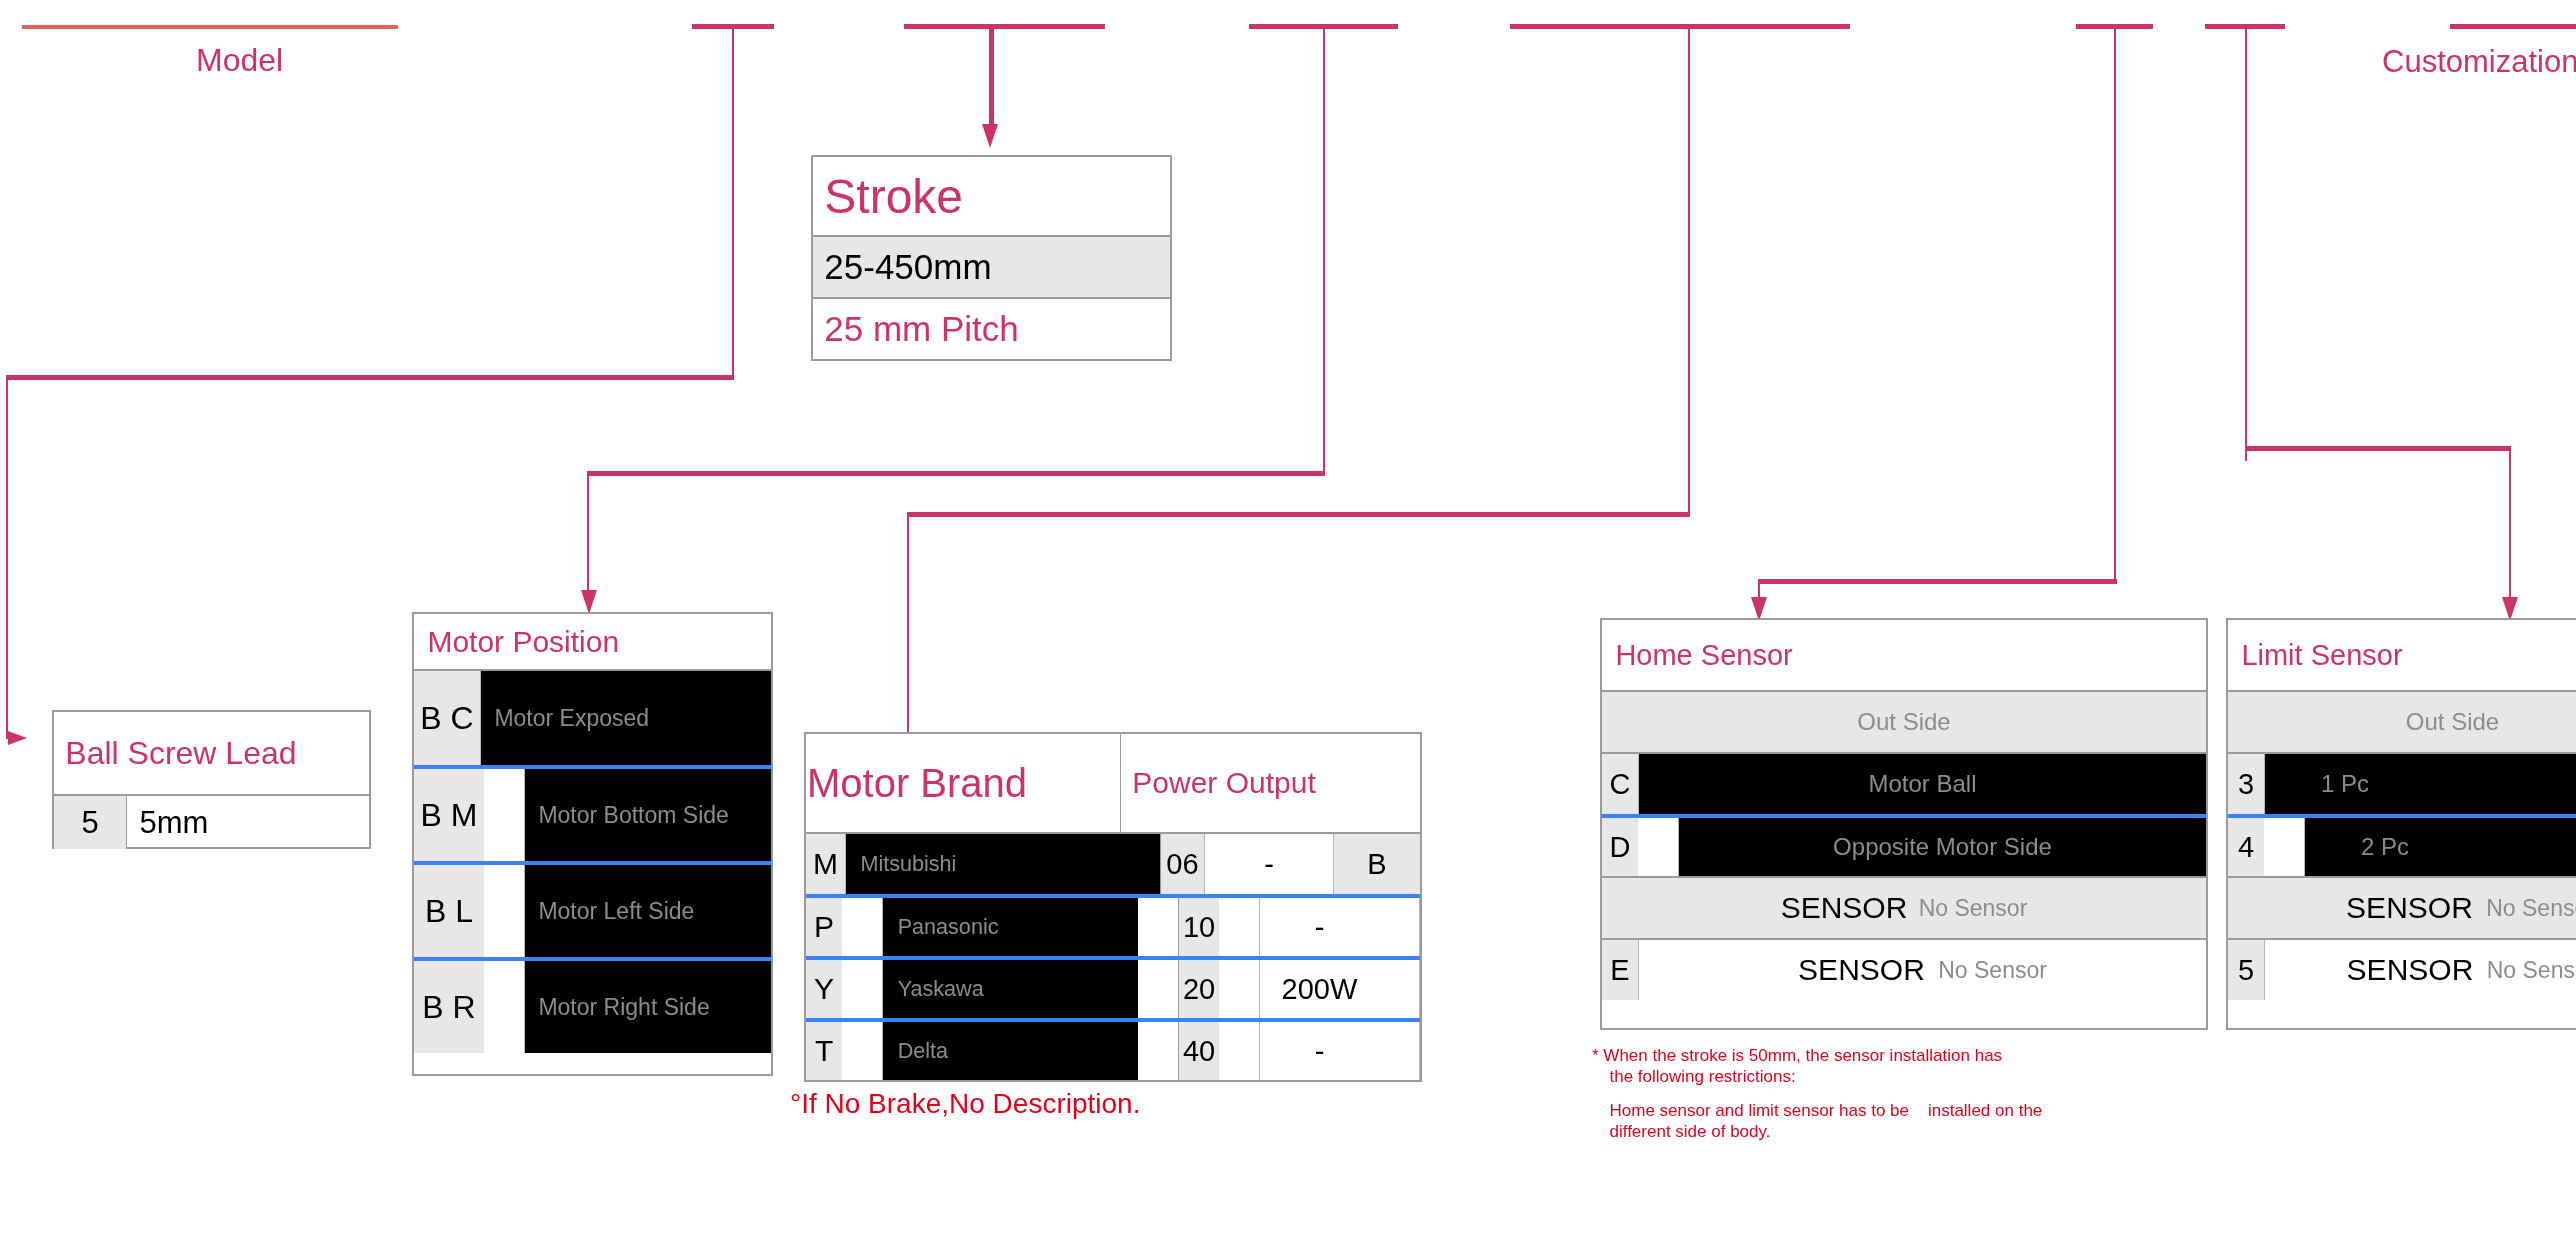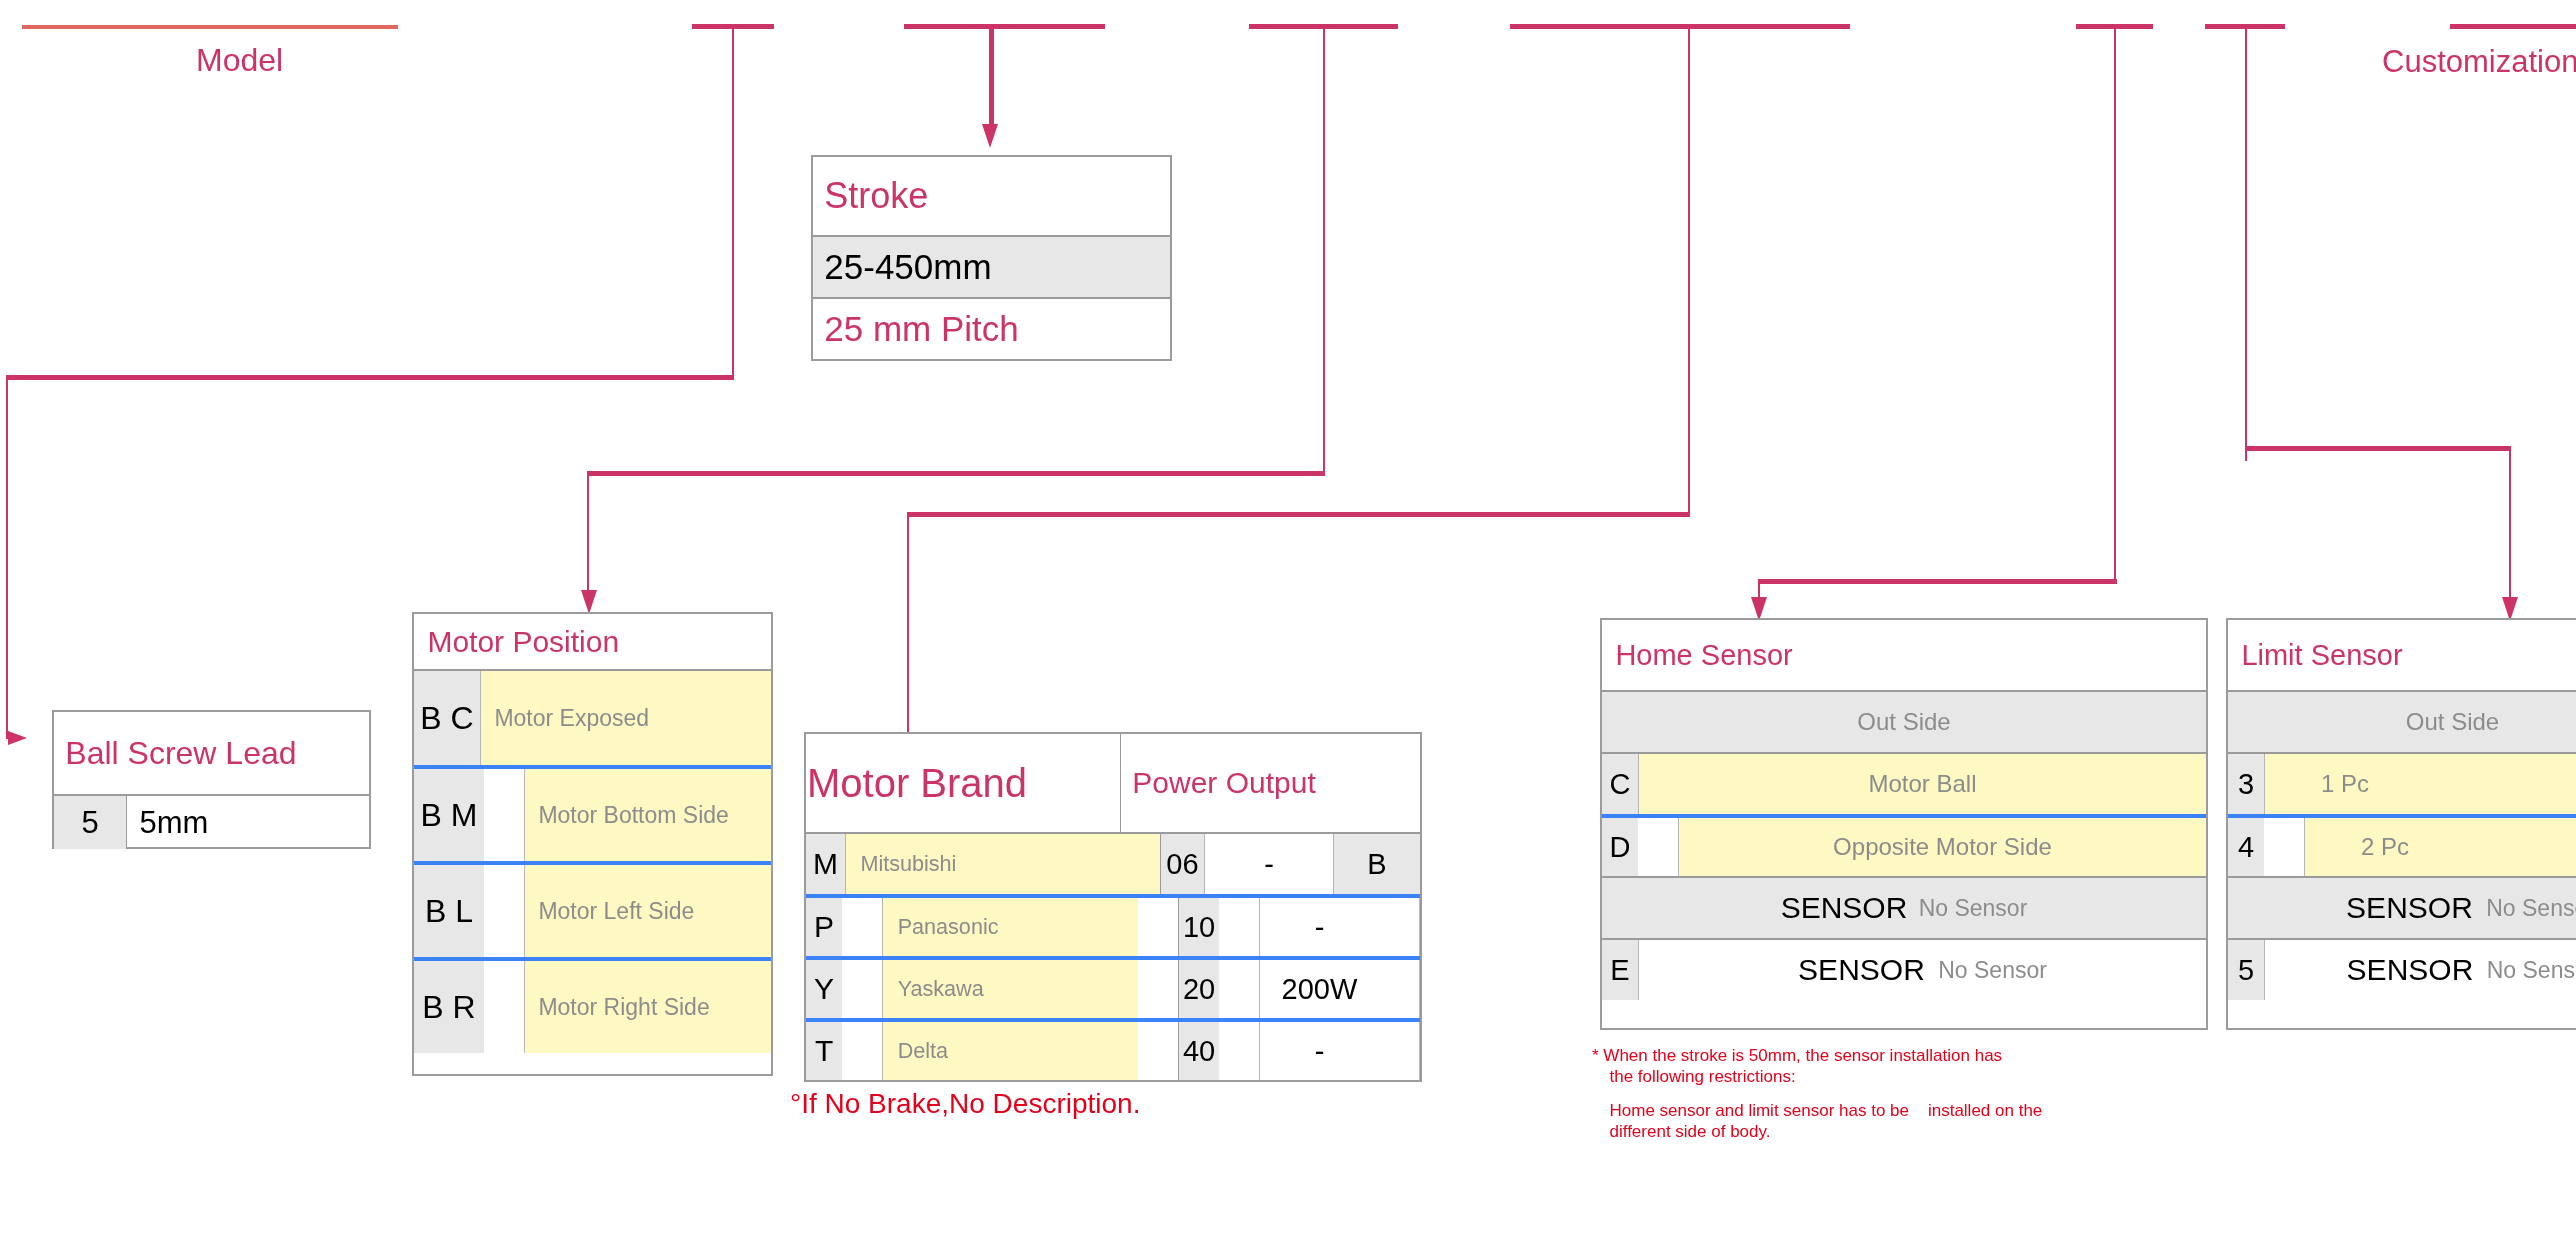--- a/index.html
+++ b/index.html
@@ -27,21 +27,21 @@
   
   .rail-label{position:absolute;color:#cc3366;white-space:nowrap;}
 
   
   .card{position:absolute;border:2.1px solid #9b9b9b;background:#fff;box-sizing:border-box;}
   .card .ttl{color:#cc3366;display:flex;align-items:center;box-sizing:border-box;}
   .row{display:flex;box-sizing:border-box;border-top:2.1px solid #9b9b9b;}
   .row.thinsep{border-top:4px solid #3b82f6;gap:40px;}
   .cell{display:flex;align-items:center;box-sizing:border-box;}
   .code{background:#e7e7e7;color:#000;justify-content:center;}
-  .desc{background:#fef9c3;color:#8c8c8c;}
+  .desc{background:#000000;color:#8c8c8c;}
   .bandgray{background:#e7e7e7;}
 
   .note-red{position:absolute;color:#e3001b;white-space:nowrap;}
   .note-red2{position:absolute;color:#e3001b;line-height:1.22;}
 </style>
 </head>
 <body>
 
 <div class="seg-model abs" style="left:21.6px;  top:25px;  width:376px;"></div>
 <div class="hline" style="left:692px;top:24px;  width:82px;"></div>
@@ -77,21 +77,21 @@
 <div class="hline" style="left:1758px; top:579px; width:359px;"></div>
 <div class="vline" style="left:1758px; top:579px; height:46px;"></div>
 <div class="arrow-down" style="left:1751px; top:597px;"></div>
 
 <div class="vline" style="left:2245px; top:25px; height:436px;"></div>
 <div class="hline" style="left:2245px; top:446px; width:266px;"></div>
 <div class="vline" style="left:2509px; top:446px; height:163px;"></div>
 <div class="arrow-down" style="left:2502px; top:597px;"></div>
 
 <div class="card" style="left:811px; top:155px; width:361px; height:206px;">
-  <div class="ttl" style="height:78px; font-size:36px; padding-left:11.3px;">Stroke</div>
+  <div class="ttl" style="height:78px; font-size:48px; padding-left:11.3px;">Stroke</div>
   <div class="row" style="height:62px;">
     <div class="cell bandgray" style="width:100%; color:#000; font-size:35px; padding-left:11.3px;">25-450mm</div>
   </div>
   <div class="row" style="height:62px;align-items:center;">
     <div class="cell" style="width:100%; color:#cc3366; font-size:35px; padding-left:11.3px;">25 mm Pitch</div>
   </div>
 </div>
 
 <div class="card" style="left:52px; top:710px; width:319px; height:139px;">
   <div class="ttl" style="height:82px; font-size:32px; padding-left:11.3px;">Ball Screw Lead</div>

